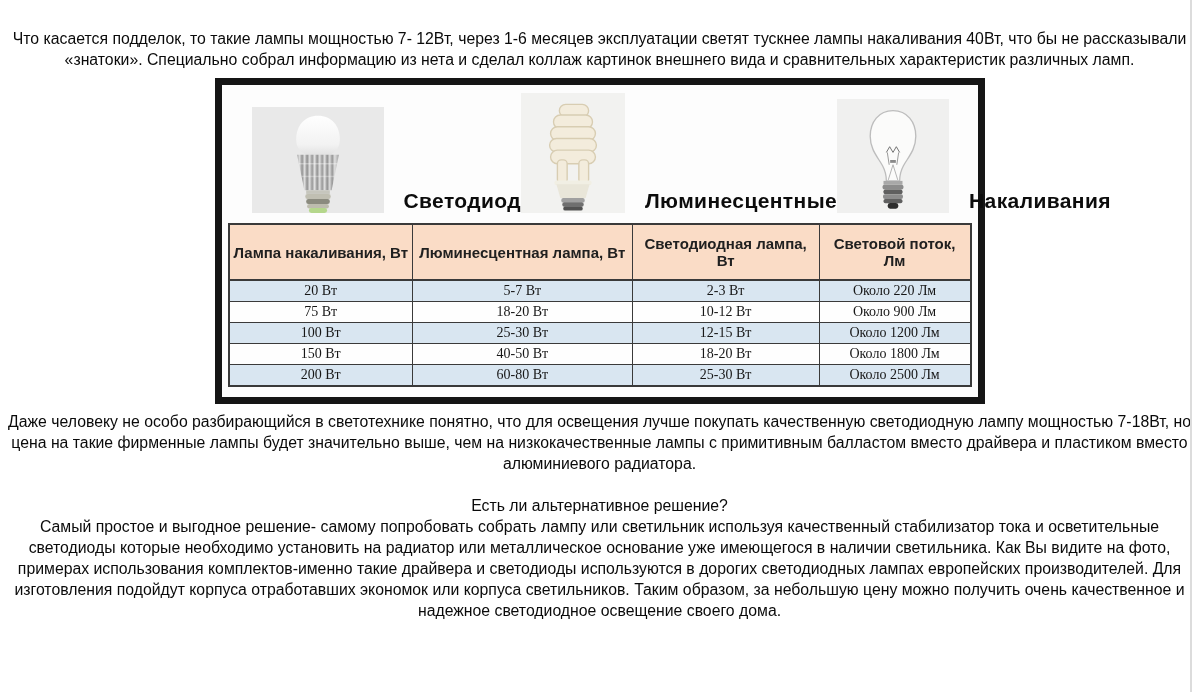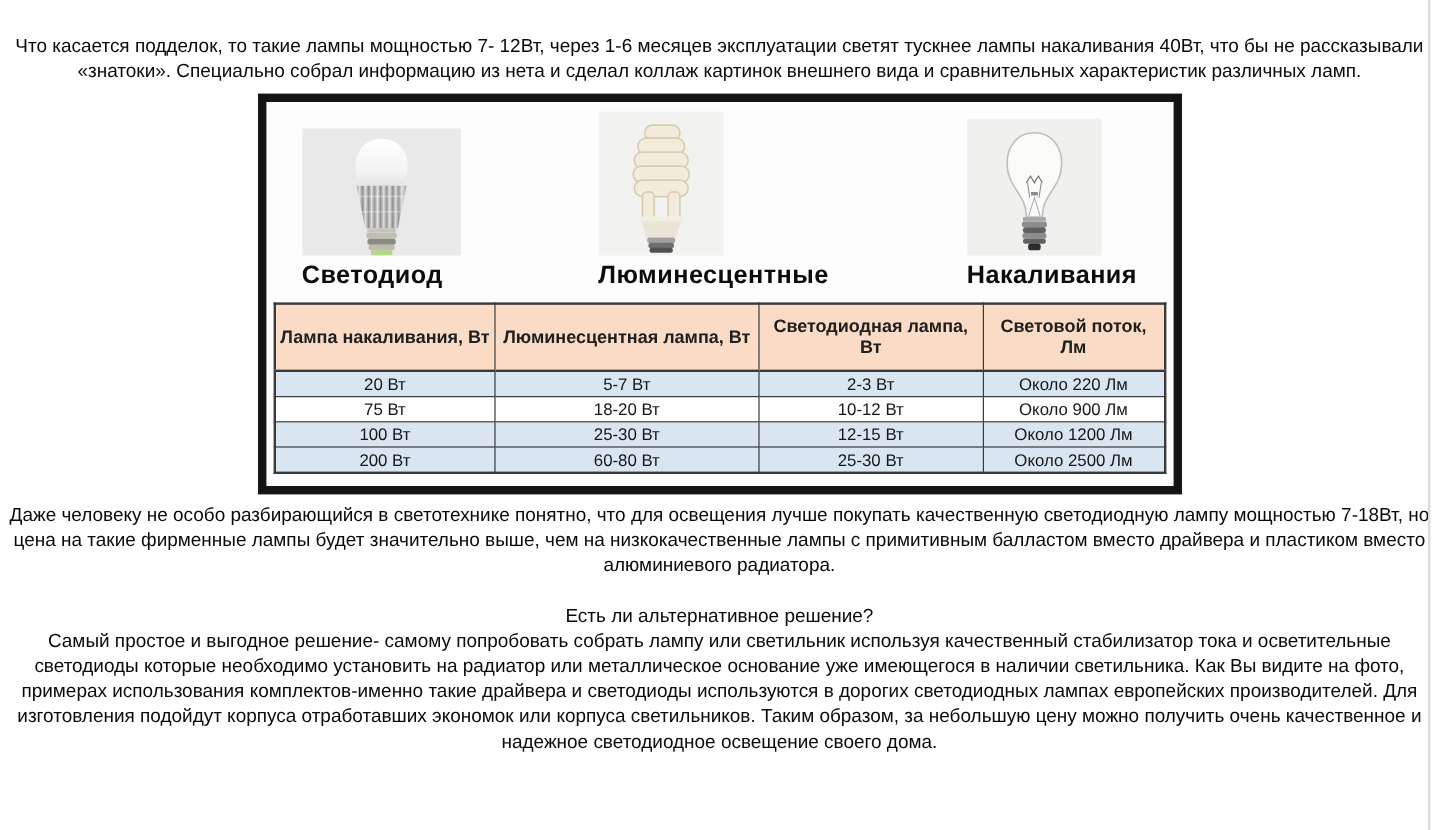--- a/index.html
+++ b/index.html
@@ -28,21 +28,21 @@
     background:#fdfdfd;
     border:7px solid #151515;
     padding:8px 6px 10px 6px;
   }
   .lamps-row {
     display:flex;
     justify-content:space-between;
     align-items:flex-end;
     padding:0 24px;
   }
-  .lamp-fig { display:flex; flex-direction:column; align-items:flex-start; }
+  .lamp-fig { display:flex; align-items:flex-end;gap:20px; }
   .lamp-img { display:flex; align-items:flex-end; justify-content:center; }
   .lamp-img.led  { width:132px; height:106px; background:#e9e9e9; }
   .lamp-img.cfl  { width:104px; height:120px; background:#f2f2f0; }
   .lamp-img.inc  { width:112px; height:114px; background:#f0f0ef; }
   .lamp-label {
     margin-top:5px;
     font-size:21px;
     font-weight:bold;
     color:#0c0c0c;
     letter-spacing:0.4px;
@@ -68,20 +68,21 @@
     text-align:center;
   }
   table.cmp td {
     font-size:14px;
     color:#171717;
     text-align:center;
     padding:2px 2px;
     height:21px;
     border:1px solid #3a3a3a;
     background:#fefefe;
+    font-family:Liberation Serif, serif;
   }
   table.cmp tr.alt td { background:#d9e6f1; }
 
   .right-edge {
     position:absolute;
     top:0; right:7px;
     width:2px; height:100%;
     background:#dcdcdc;
   }
 </style>
@@ -209,20 +210,26 @@
           <td>18-20 Вт</td>
           <td>10-12 Вт</td>
           <td>Около 900 Лм</td>
         </tr>
         <tr class="alt">
           <td>100 Вт</td>
           <td>25-30 Вт</td>
           <td>12-15 Вт</td>
           <td>Около 1200 Лм</td>
         </tr>
+        <tr>
+          <td>150 Вт</td>
+          <td>40-50 Вт</td>
+          <td>18-20 Вт</td>
+          <td>Около 1800 Лм</td>
+        </tr>
         <tr class="alt">
           <td>200 Вт</td>
           <td>60-80 Вт</td>
           <td>25-30 Вт</td>
           <td>Около 2500 Лм</td>
         </tr>
       </tbody>
     </table>
   </div>
 

